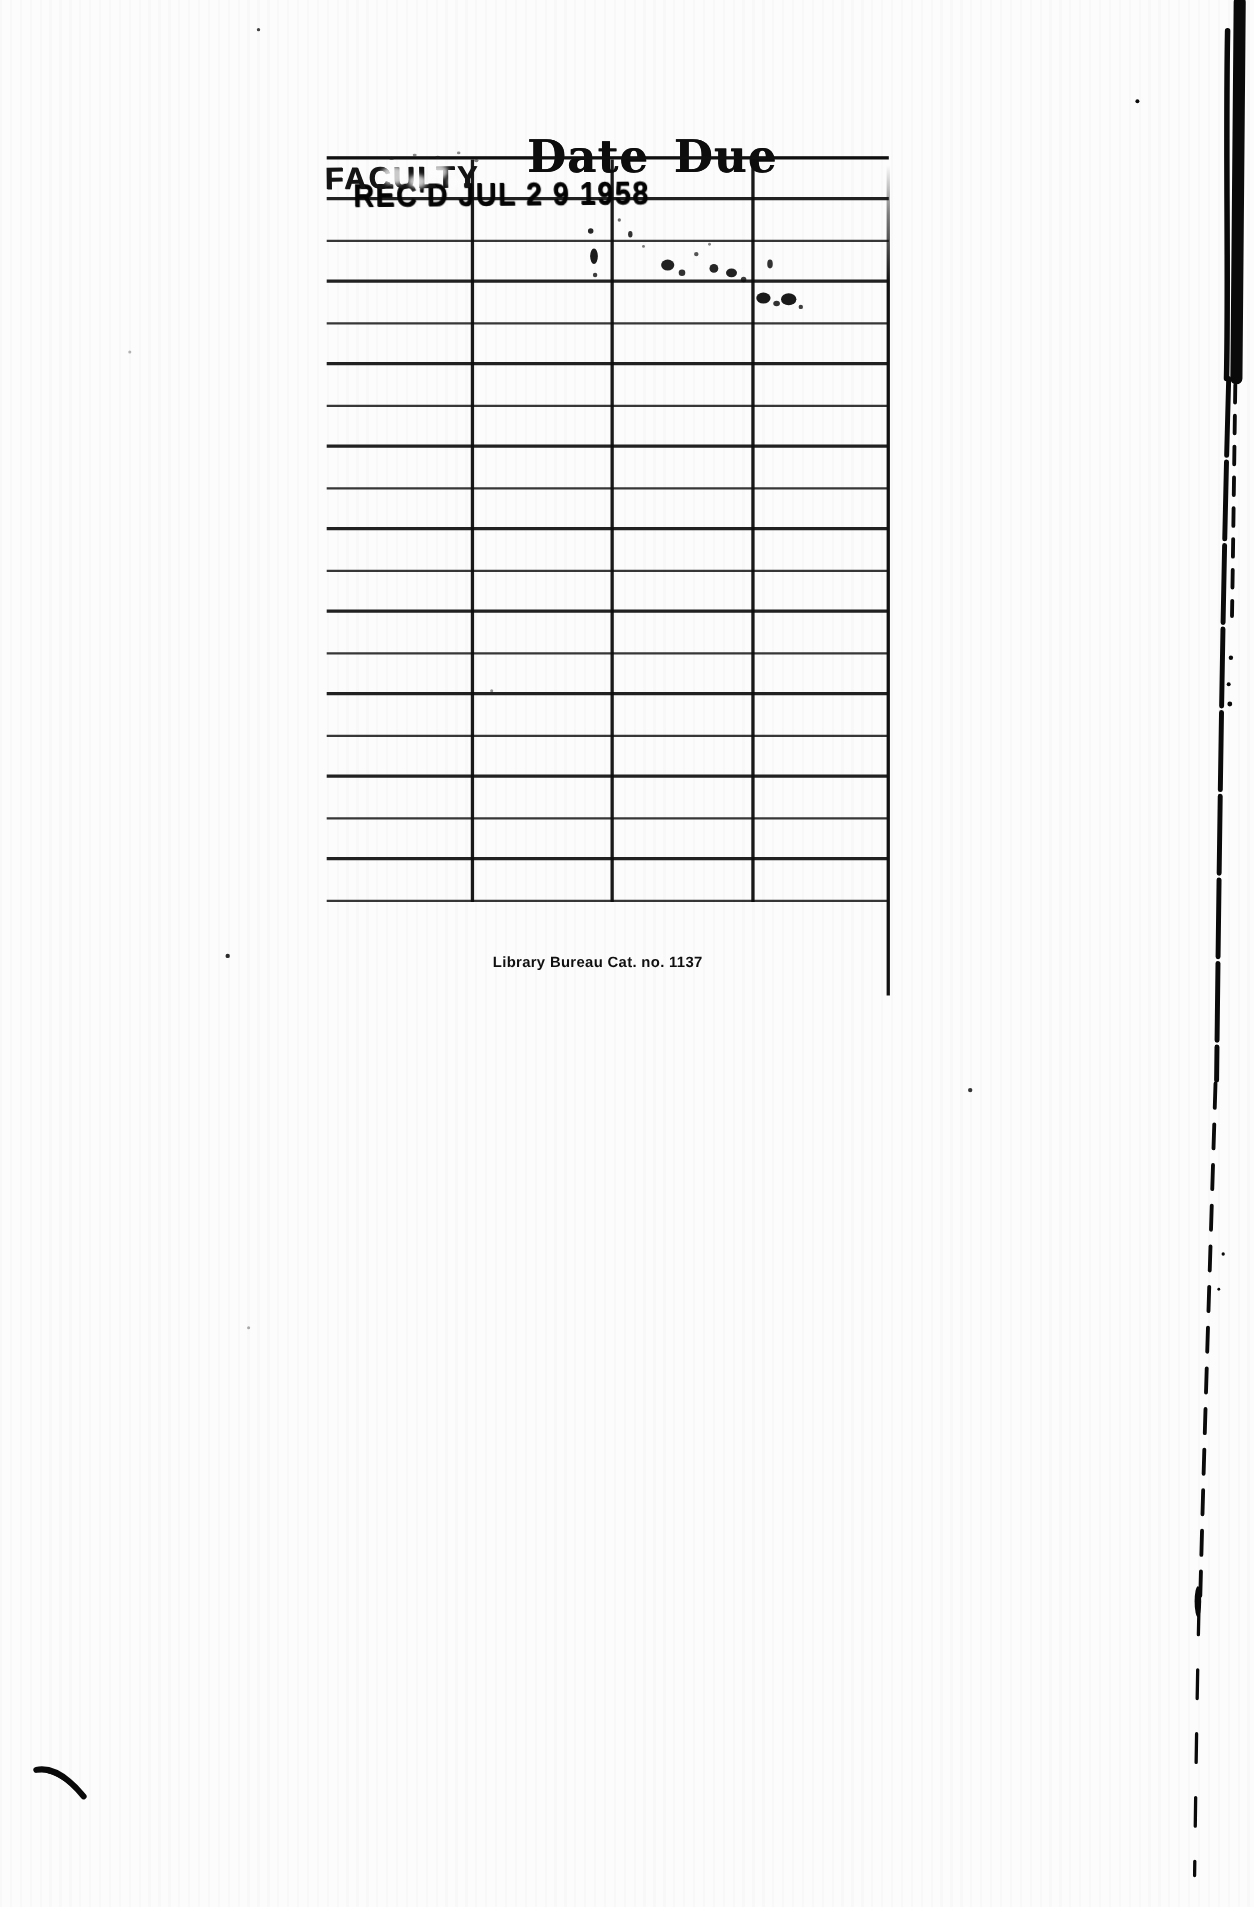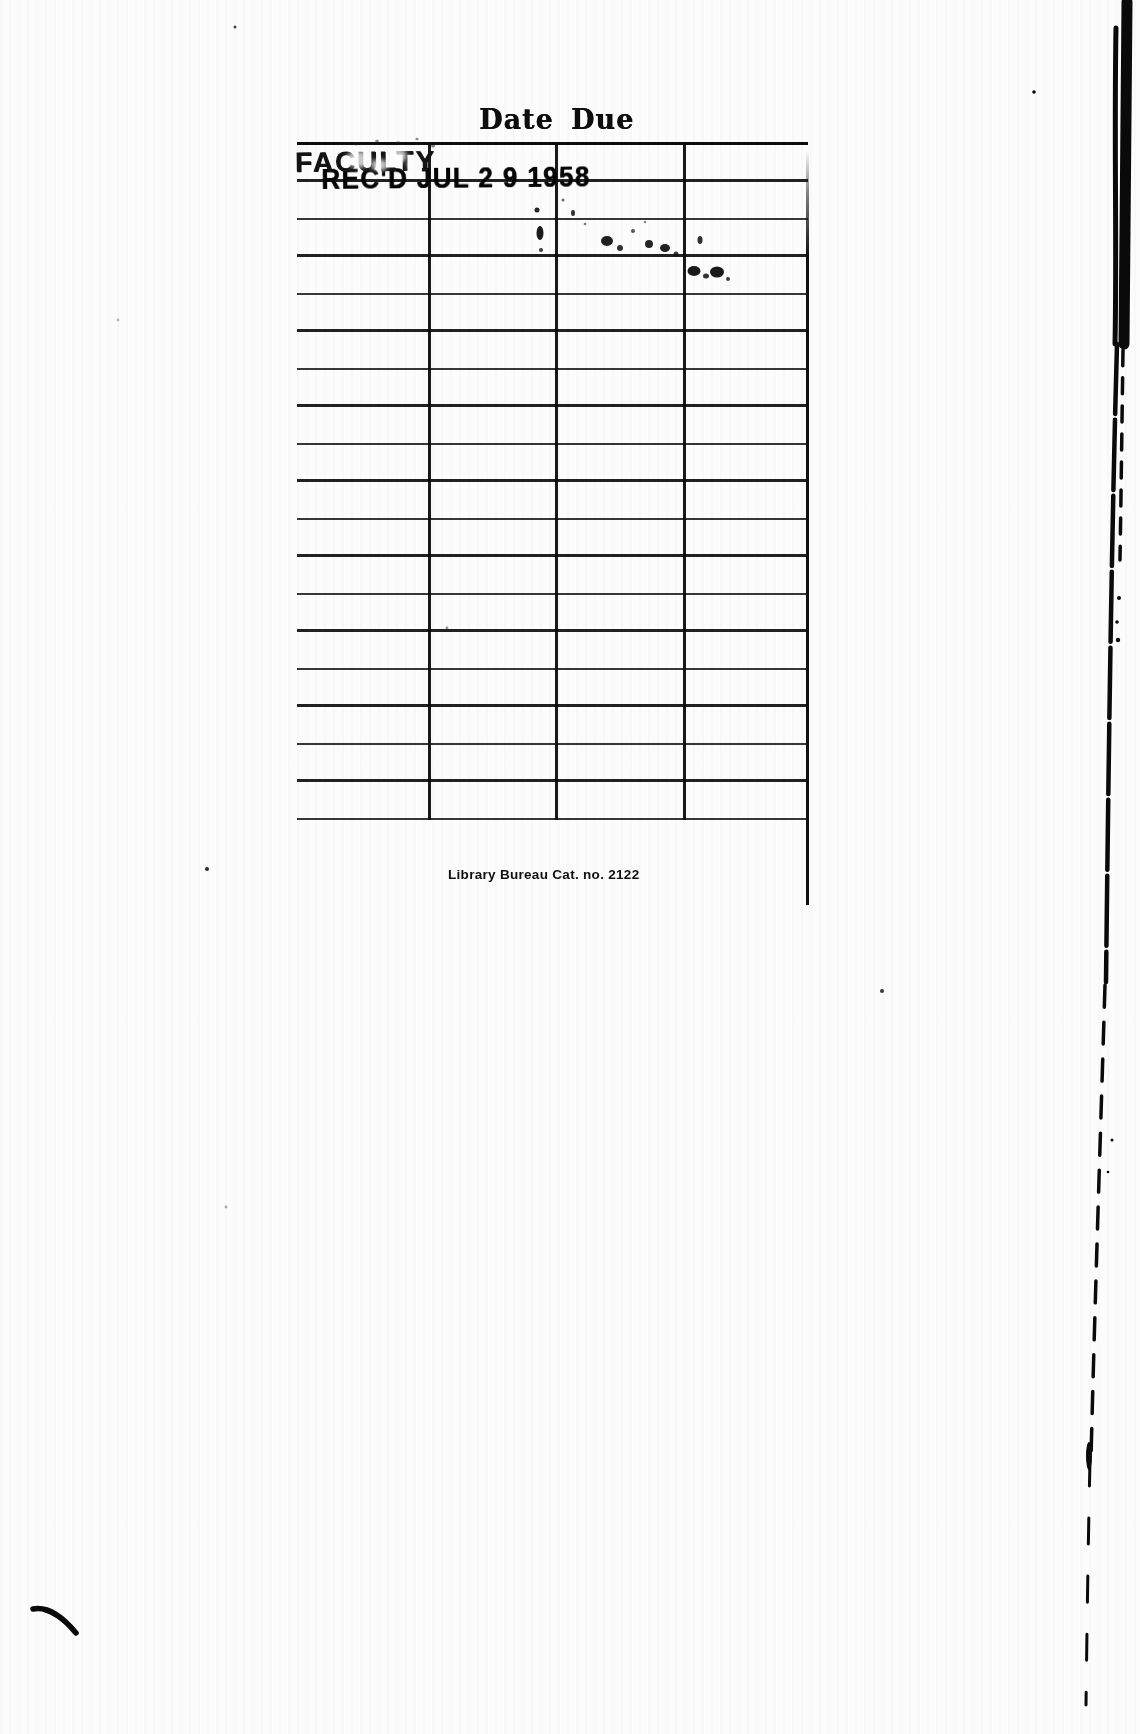--- a/index.html
+++ b/index.html
@@ -9,23 +9,23 @@
     width:1140px; height:1734px;
     background:var(--paper, #fcfcfc);
     background-image:repeating-linear-gradient(90deg, rgba(0,0,0,0.014) 0 2px, rgba(0,0,0,0) 2px 9px);
     overflow:hidden;
     font-family:"Liberation Sans", sans-serif;
     color:var(--ink, #121212);
   }
 
   
   .title {
-    position:absolute; left:479px; top:104px;
+    position:absolute; left:479px; top:118px;
     font-family:"DejaVu Serif", serif;
-    font-weight:bold; font-size:27px;
+    font-weight:bold; font-size:41px;
     letter-spacing:1px; word-spacing:7px;
     color:#0d0d0d;
     text-shadow:0.4px 0.3px 0 #0d0d0d;
     white-space:nowrap;
   }
 
   
   .grid {
     position:absolute; left:297px; top:142px; width:511px;
     border-top:3px solid #0f0f0f;
@@ -114,21 +114,21 @@
   <div class="stamp stamp-recd">REC'D JUL 2 9 1958</div>
   <div class="stamp stamp-faculty">FACULTY</div>
 
   <div>
     <div class="blotch" style="left:346px;top:151px;width:24px;height:17px;"></div>
     <div class="blotch" style="left:371px;top:159px;width:17px;height:12px;"></div>
     <div class="blotch" style="left:390px;top:149px;width:17px;height:14px;"></div>
     <div class="blotch" style="left:407px;top:161px;width:13px;height:9px;"></div>
   </div>
 
-  <div class="caption">Library Bureau Cat. no. 2122</div>
+  <div class="caption">Library Bureau Cat. no. 1137</div>
 
   <svg class="artifacts" width="1140" height="1734" viewBox="0 0 1140 1734">
 
     <g fill="#0e0e0e">
       <ellipse cx="537" cy="210" rx="2.5" ry="2.5" opacity="0.9"></ellipse>
       <ellipse cx="540" cy="233" rx="3.5" ry="7" opacity="0.95"></ellipse>
       <ellipse cx="541" cy="250" rx="2" ry="2" opacity="0.8"></ellipse>
       <ellipse cx="563" cy="200" rx="1.5" ry="1.5" opacity="0.6"></ellipse>
       <ellipse cx="573" cy="213" rx="2" ry="3" opacity="0.85"></ellipse>
       <ellipse cx="585" cy="224" rx="1.3" ry="1.3" opacity="0.55"></ellipse>

